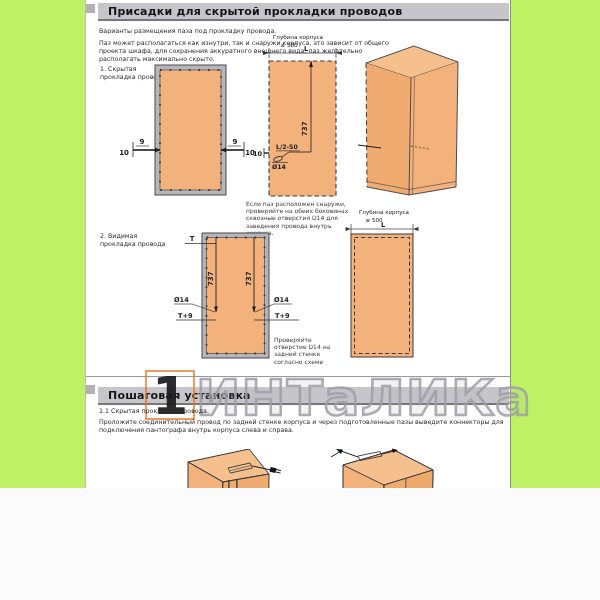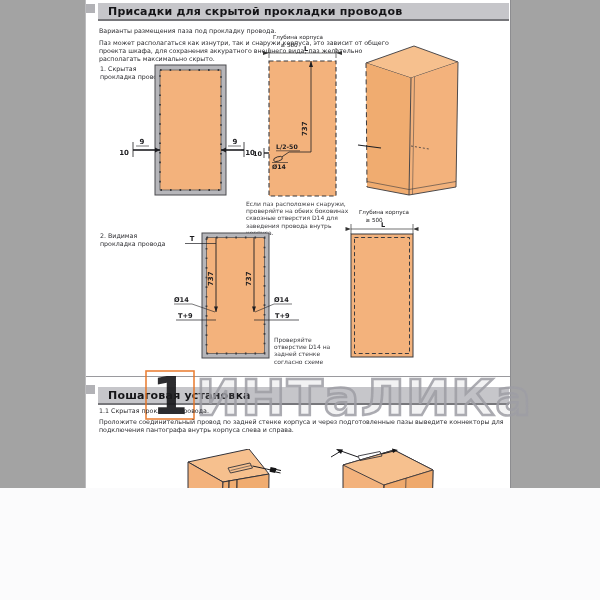--- a/index.html
+++ b/index.html
@@ -1,16 +1,16 @@
 <!DOCTYPE html>
 <html><head>
 <meta charset="utf-8">
 <style>
   html,body{margin:0;padding:0;background:#fbfbfc;font-family:"DejaVu Sans","Liberation Sans",sans-serif;}
-  .canvas{position:relative;width:600px;height:488px;background:#a3a3a3;overflow:hidden;}
+  .canvas{position:relative;width:600px;height:488px;background:#bef264;overflow:hidden;}
   .page{position:absolute;left:85px;top:0;width:424px;height:589px;background:#ffffff;
         border-left:1px solid #bcbcbe;border-right:1px solid #8d8d90;border-bottom:2px solid #5a5a5d;}
   .abs{position:absolute;}
   .hdr-bar{position:absolute;left:12px;height:16px;width:411px;background:#c6c6ca;border-bottom:2px solid #77777b;
            display:flex;align-items:center;}
   .hdr-bar span{font-size:11px;font-weight:bold;color:#151518;padding-left:10px;letter-spacing:.2px;white-space:nowrap;}
   .corner-sq{position:absolute;left:0;width:9px;height:9px;background:#b2b2b6;}
   .smalltext{font-size:6.3px;line-height:8px;color:#2c2c30;}
   .notetext{font-size:6px;line-height:7.2px;color:#3c3c40;}
   svg text{font-family:"DejaVu Sans","Liberation Sans",sans-serif;fill:#1b1b1e;}

